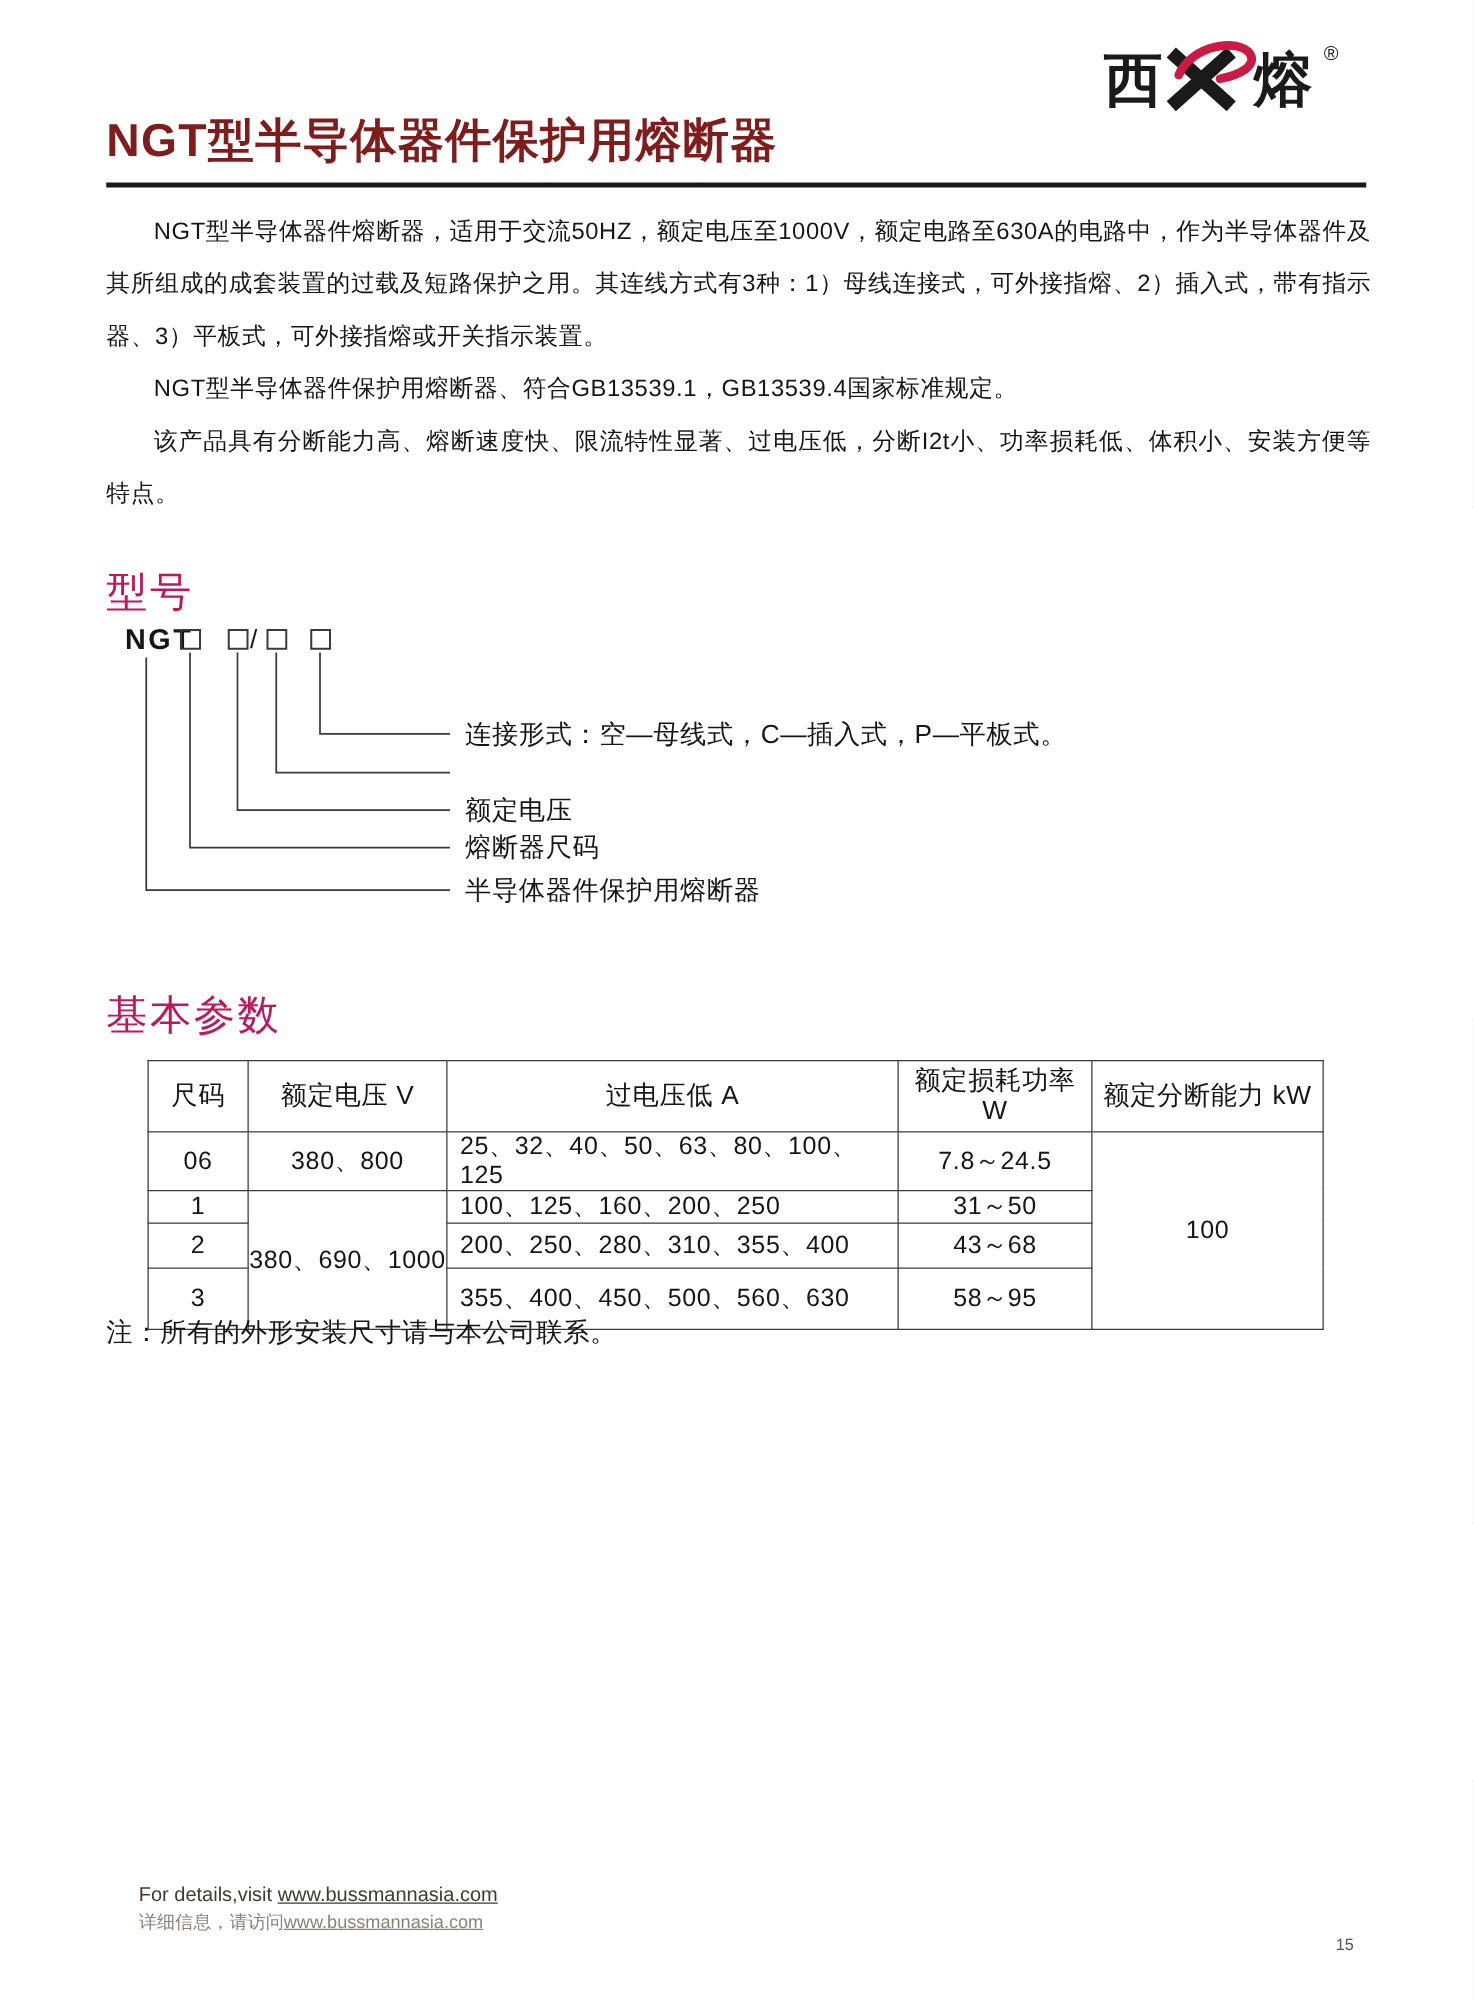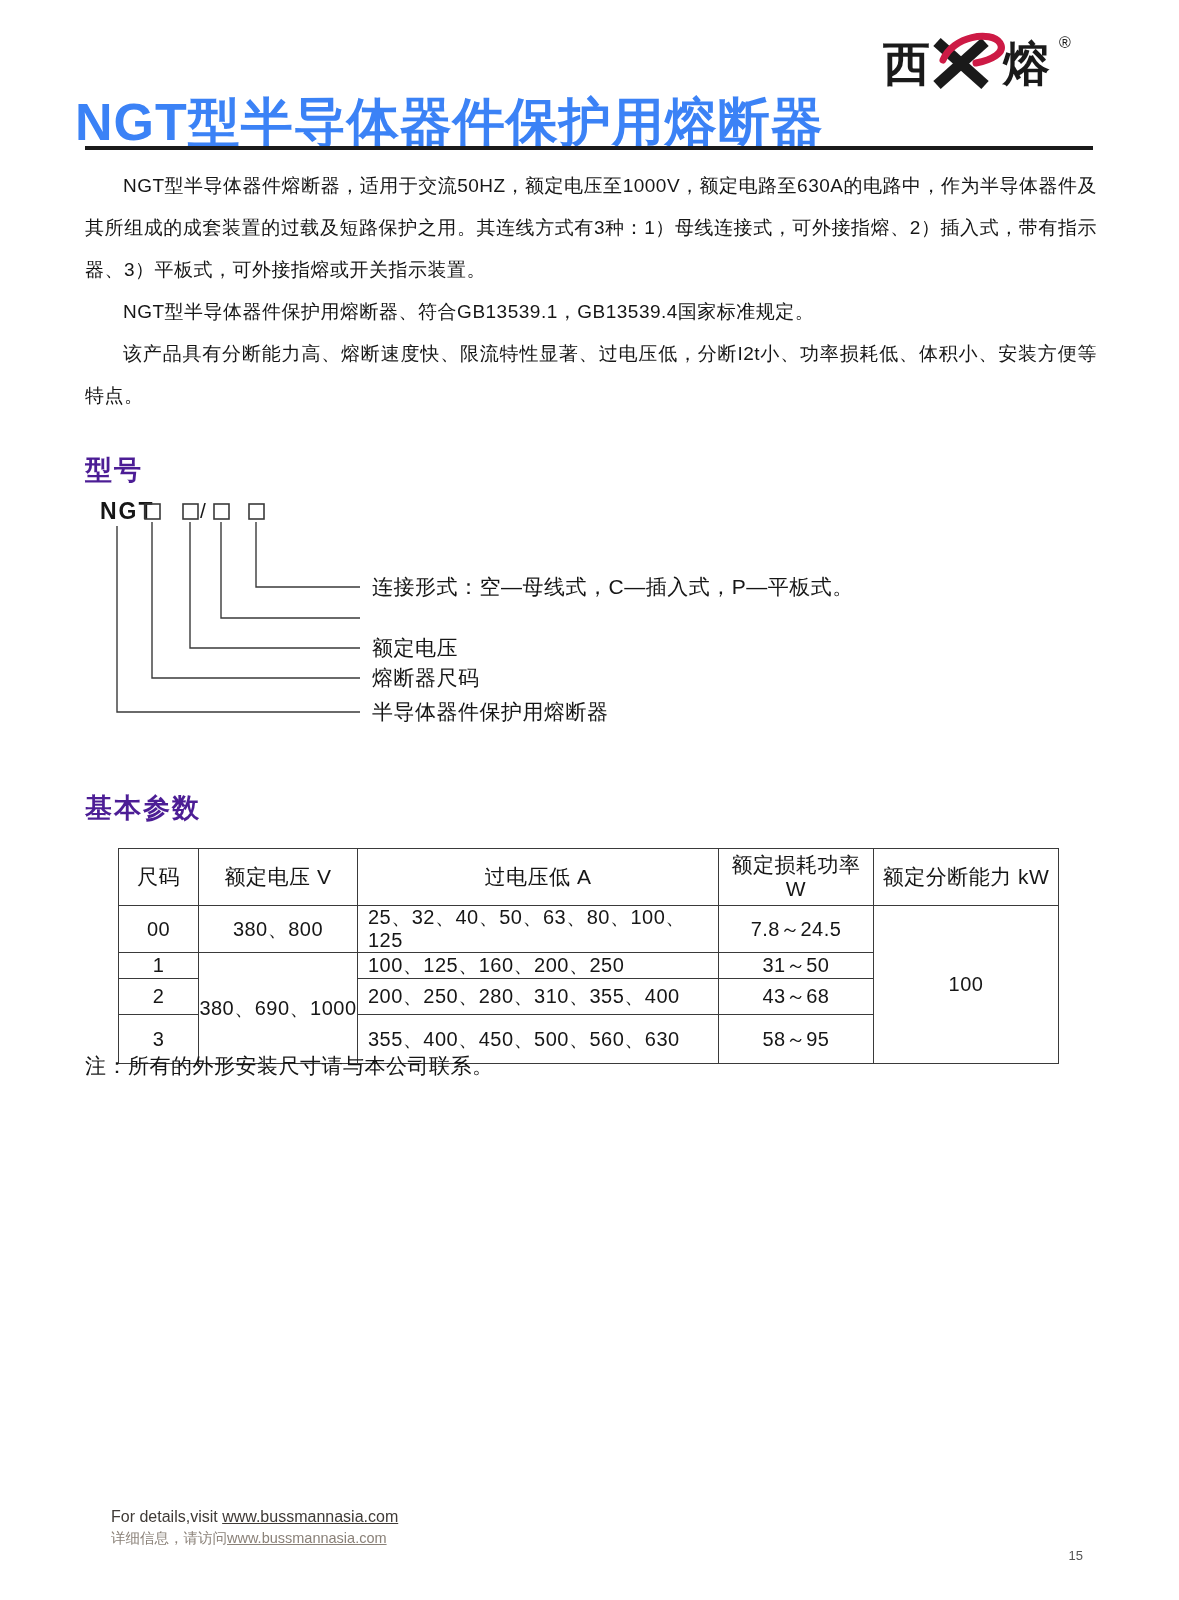--- a/index.html
+++ b/index.html
@@ -5,37 +5,37 @@
   html,body{margin:0;padding:0;background:#e8e8e8;}
   .page{
     position:relative;width:1179px;height:1600px;background:#ffffff;
     font-family:"Liberation Sans","DejaVu Sans",sans-serif;color:#1a1a1a;
     overflow:hidden;margin:0 auto;
   }
   
   .logo{position:absolute;top:30px;right:98px;width:200px;height:62px;}
   
   .page-title{
-    position:absolute;left:75px;top:88px;width:1010px;
-    font-size:52px;font-weight:700;letter-spacing:1px;color:#3b82f6;
+    position:absolute;left:85px;top:88px;width:1010px;
+    font-size:37px;font-weight:700;letter-spacing:1px;color:#7f1d1d;
   }
   .title-underline{
     position:absolute;left:85px;top:146px;width:1008px;height:4px;
     background:#1a1a1a;
   }
   
   .intro{
     position:absolute;left:85px;top:165px;width:1012px;
     font-size:19px;line-height:42px;text-align:justify;color:#161616;
     letter-spacing:0.5px;
   }
   .intro p{margin:0;text-indent:2em;}
   
   .section-heading{
-    position:absolute;left:85px;font-size:27px;font-weight:700;color:#4c1d95;
+    position:absolute;left:85px;font-size:33px;font-weight:400;color:#be185d;
     letter-spacing:2px;
   }
   .model-heading{top:452px;}
   .params-heading{top:790px;text-align:center;}
   
   .diagram{position:absolute;left:90px;top:492px;}
   .diagram text{fill:#161616;}
   .diagram .code{font-size:23px;font-weight:700;letter-spacing:2px;}
   .diagram .slash{font-size:21px;}
   .diagram .lbl{font-size:21px;letter-spacing:0.5px;}
@@ -130,21 +130,21 @@
     </colgroup>
     <tbody>
         <tr>
       <th>尺码</th>
       <th>额定电压 V</th>
       <th>过电压低 A</th>
       <th>额定损耗功率 W</th>
       <th>额定分断能力 kW</th>
     </tr>
     <tr class="r0">
-      <td>00</td>
+      <td>06</td>
       <td>380、800</td>
       <td class="cur">25、32、40、50、63、80、100、125</td>
       <td>7.8～24.5</td>
       <td rowspan="4">100</td>
     </tr>
     <tr class="r1">
       <td>1</td>
       <td rowspan="3">380、690、1000</td>
       <td class="cur">100、125、160、200、250</td>
       <td>31～50</td>

